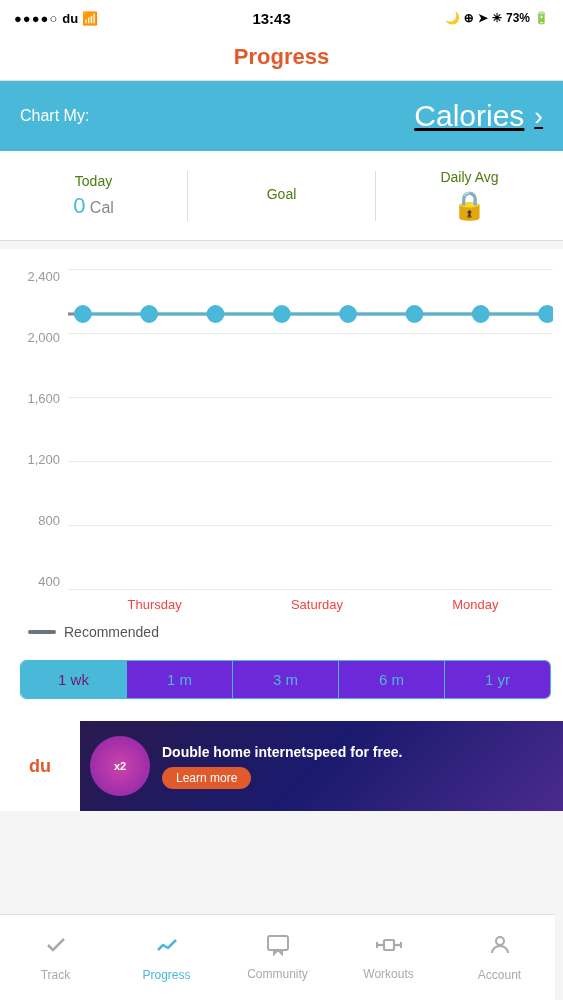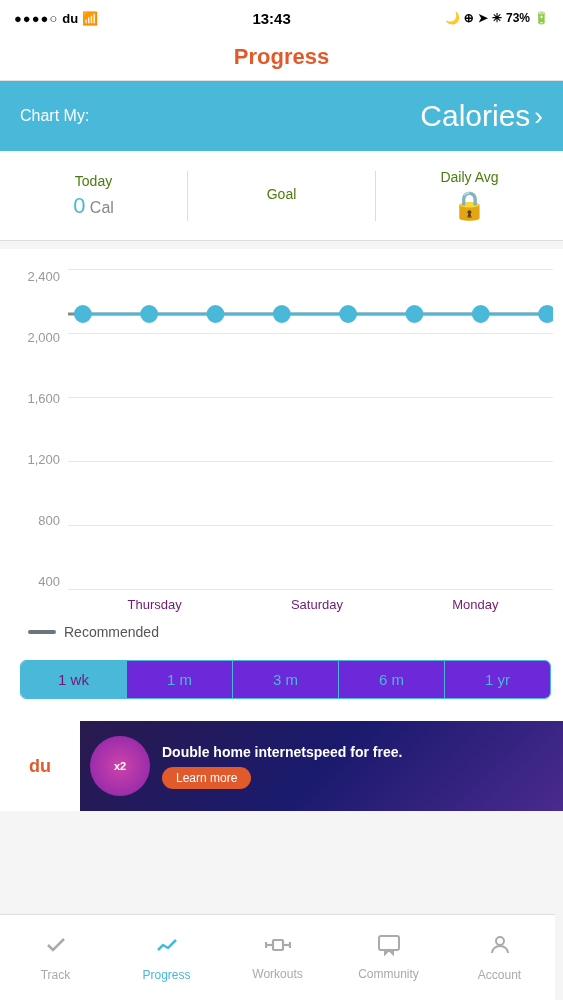--- a/index.html
+++ b/index.html
@@ -146,21 +146,21 @@
       top: 0; left: 0;
       width: 100%;
       height: 100%;
     }
 
     
     .x-labels {
       display: flex;
       justify-content: space-around;
       padding: 8px 10px 0 65px;
-      color: #701a75;
+      color: #ef4444;
       font-size: 13px;
     }
 
     
     .legend {
       display: flex;
       align-items: center;
       gap: 8px;
       padding: 12px 20px;
     }
@@ -318,21 +318,21 @@
     <span>🔋</span>
   </div>
 </div>
 
 <div class="header">
   <span class="header-title">Progress</span>
 </div>
 
 <div class="chart-my-bar">
   <span class="chart-my-label">Chart My:</span>
-  <div style="display:flex;align-items:center;gap:4px;">
+  <div style="display:flex;align-items:center;gap:10px;text-decoration:underline;">
     <span class="chart-my-value">Calories</span>
     <span class="chart-my-chevron">›</span>
   </div>
 </div>
 
 <div class="stats-row">
   <div class="stat-item">
     <div class="stat-label">Today</div>
     <div class="stat-value">
       <span class="number">0</span><span class="unit"> Cal</span>
@@ -429,44 +429,44 @@
     </span>
     <span class="nav-label">Track</span>
   </div>
   <div class="nav-item active">
     <span class="nav-icon">
       <svg width="24" height="24" viewBox="0 0 24 24" fill="none" stroke="#4ab8d8" stroke-width="2.5">
         <polyline points="3 17 8 12 13 15 21 7"></polyline>
       </svg>
     </span>
     <span class="nav-label" style="color:#4ab8d8;">Progress</span>
+  </div>
+  <div class="nav-item">
+    <span class="nav-icon">
+      <svg width="24" height="22" viewBox="0 0 24 22" fill="none" stroke="#aaa" stroke-width="2">
+        <rect x="2" y="2" width="20" height="14" rx="2"></rect>
+        <polyline points="8 16 8 20 12 16 16 20 16 16"></polyline>
+      </svg>
+    </span>
+    <span class="nav-label">Community</span>
   </div>
   <div class="nav-item">
     <span class="nav-icon">
       <svg width="26" height="22" viewBox="0 0 26 22" fill="none" stroke="#aaa" stroke-width="2.2">
         <rect x="8" y="6" width="10" height="10" rx="1"></rect>
         <line x1="1" y1="11" x2="8" y2="11"></line>
         <line x1="18" y1="11" x2="25" y2="11"></line>
         <line x1="1" y1="8" x2="1" y2="14"></line>
         <line x1="25" y1="8" x2="25" y2="14"></line>
       </svg>
     </span>
     <span class="nav-label">Workouts</span>
   </div>
   <div class="nav-item">
     <span class="nav-icon">
-      <svg width="24" height="22" viewBox="0 0 24 22" fill="none" stroke="#aaa" stroke-width="2">
-        <rect x="2" y="2" width="20" height="14" rx="2"></rect>
-        <polyline points="8 16 8 20 12 16 16 20 16 16"></polyline>
-      </svg>
-    </span>
-    <span class="nav-label">Community</span>
-  </div>
-  <div class="nav-item">
-    <span class="nav-icon">
       <svg width="24" height="24" viewBox="0 0 24 24" fill="none" stroke="#aaa" stroke-width="2">
         <circle cx="12" cy="8" r="4"></circle>
         <path d="M4 20c0-4 3.6-7 8-7s8 3 8 7"></path>
       </svg>
     </span>
     <span class="nav-label">Account</span>
   </div>
 </div>
 
 </body></html>

